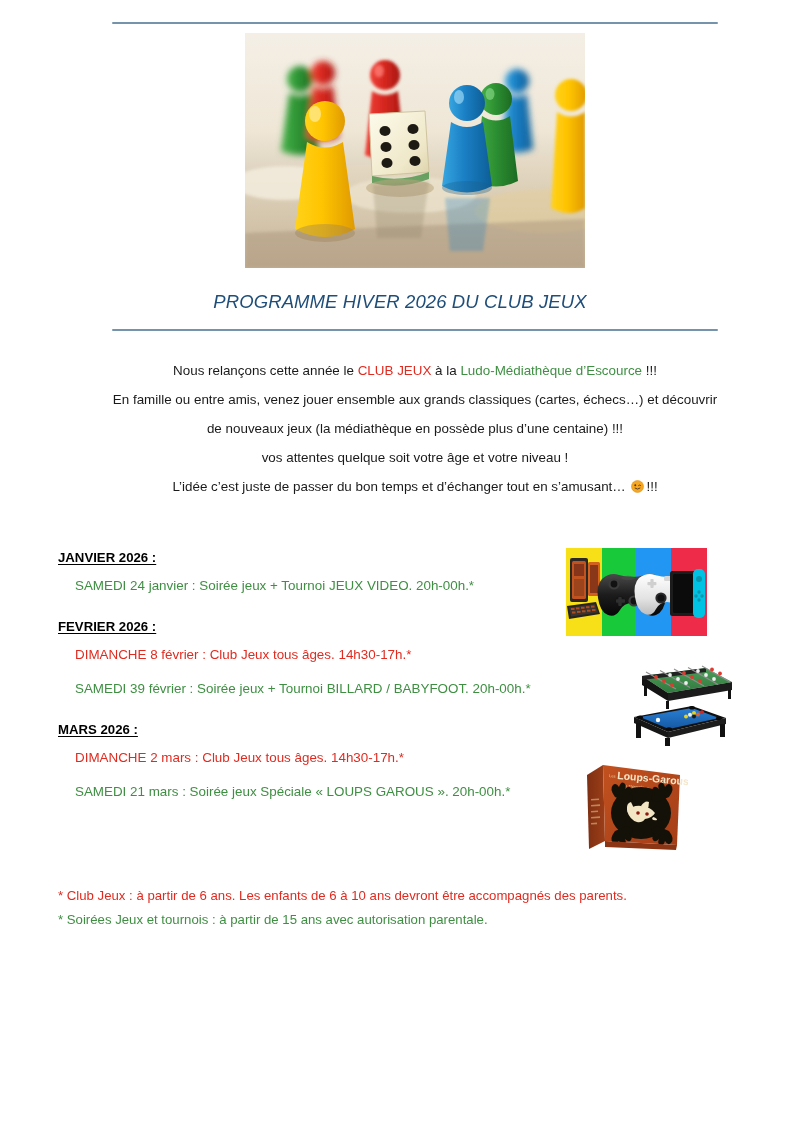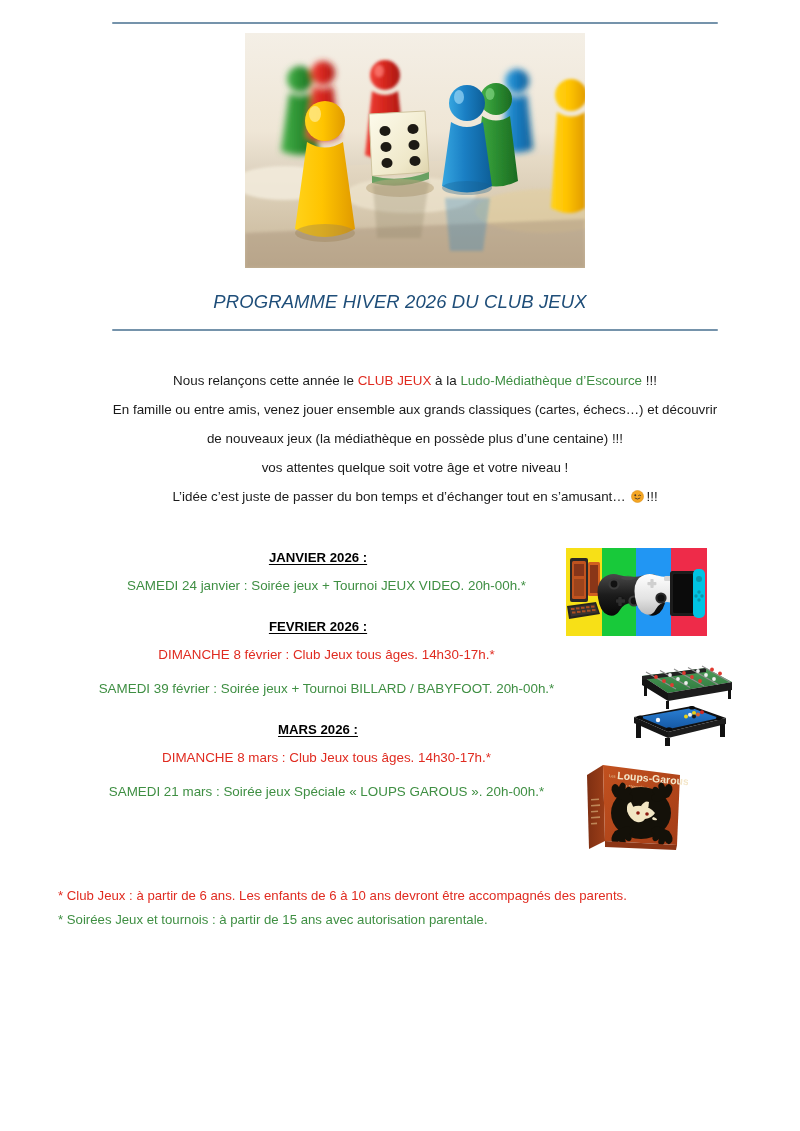--- a/index.html
+++ b/index.html
@@ -56,21 +56,21 @@
     font-style: italic;
     font-weight: 400;
     letter-spacing: 0.1px;
     color: #1f4e79;
   }
 
   
   .intro {
     position: absolute;
     left: 55px;
-    top: 366px;
+    top: 356px;
     width: 720px;
     text-align: center;
     font-size: 13.4px;
     line-height: 29px;
     color: #1a1a1a;
   }
   .intro p { margin: 0; }
   .red { color: #e02b20; }
   .green { color: #3f8f43; }
   .emoji-face {
@@ -81,21 +81,21 @@
     margin: 0 2px;
   }
 
   
   .schedule {
     position: absolute;
     left: 58px;
     top: 547px;
     width: 520px;
   }
-  .month-block { margin-bottom: 0; text-align: center; }
+  .month-block { margin-bottom: 0; }
   .month-head {
     font-size: 13.2px;
     font-weight: bold;
     color: #000000;
     text-decoration: underline;
     text-underline-offset: 2px;
     margin: 0;
     line-height: 22px;
   }
   .event-line {
@@ -294,21 +294,21 @@
     <div class="month-block">
       <p class="month-head">FEVRIER 2026 :</p>
       <p class="event-line event-red">DIMANCHE 8 février :  Club Jeux tous âges. 14h30-17h.*</p>
       <p class="event-line event-green">SAMEDI 39 février : Soirée jeux + Tournoi BILLARD / BABYFOOT.  20h-00h.*</p>
     </div>
 
     <div class="gap-feb"></div>
 
     <div class="month-block">
       <p class="month-head">MARS 2026 :</p>
-      <p class="event-line event-red">DIMANCHE 8 mars :  Club Jeux tous âges. 14h30-17h.*</p>
+      <p class="event-line event-red">DIMANCHE 2 mars :  Club Jeux tous âges. 14h30-17h.*</p>
       <p class="event-line event-green">SAMEDI 21 mars : Soirée jeux Spéciale « LOUPS GAROUS ». 20h-00h.*</p>
     </div>
 
   </div>
 
   <div class="side-img img-video">
     <svg width="141" height="88" viewBox="0 0 141 88" role="img">
       <defs>
         <linearGradient id="padBlack" x1="0" y1="0" x2="0" y2="1">
           <stop offset="0%" stop-color="#4a4a4a"></stop>

